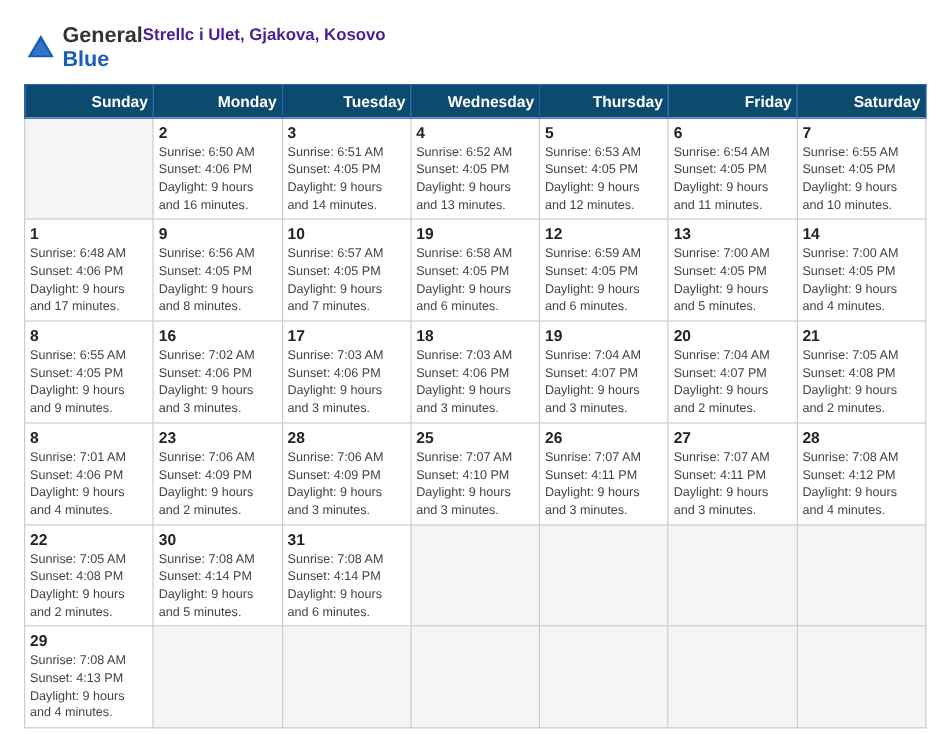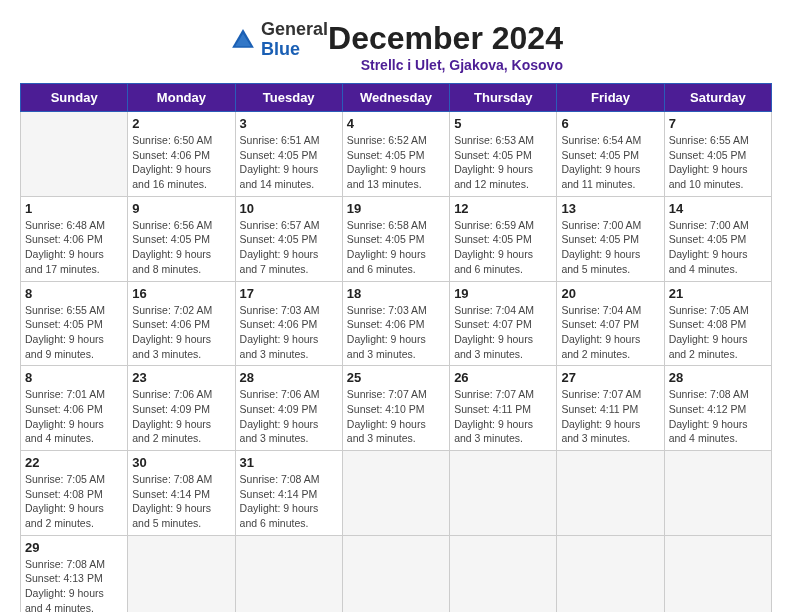--- a/index.html
+++ b/index.html
@@ -5,21 +5,21 @@
     * { box-sizing: border-box; margin: 0; padding: 0; }
     body {
       font-family: Arial, sans-serif;
       background: #fff;
       width: 792px;
       min-height: 612px;
       padding: 20px;
     }
     .header {
       display: flex;
-      justify-content: center;
+      justify-content: flex-start;
       align-items: flex-start;
       margin-bottom: 10px;
     }
     .logo {
       display: flex;
       align-items: center;
       gap: 4px;
     }
     .logo-text {
       font-size: 18px;
@@ -44,24 +44,24 @@
       font-size: 14px;
       font-weight: bold;
       color: #4c1d95;
     }
     .calendar {
       width: 100%;
       border-collapse: collapse;
       font-size: 11px;
     }
     .calendar thead tr th {
-      background-color: #4c1d95;
+      background-color: #0c4a6e;
       color: #fff;
       padding: 6px 4px;
-      text-align: center;
+      text-align: right;
       font-size: 13px;
       border: 1px solid #2a5cb8;
     }
     .calendar tbody tr td {
       border: 1px solid #ccc;
       vertical-align: top;
       padding: 4px;
       width: calc(100% / 7);
       min-height: 80px;
       background: #fff;
@@ -90,21 +90,20 @@
     <svg class="logo-icon" viewBox="0 0 36 36">
       <polygon points="18,4 32,28 4,28" fill="#1a5fb4"></polygon>
       <polygon points="18,10 28,26 8,26" fill="#4a90d9" opacity="0.5"></polygon>
     </svg>
     <div class="logo-text">
       <span class="general">General</span><br>
       <span class="blue">Blue</span>
     </div>
   </div>
   <div class="title-block">
-    <h1>December 2024</h1>
     <h2>Strellc i Ulet, Gjakova, Kosovo</h2>
   </div>
 </div>
 
 <table class="calendar">
   <thead>
     <tr>
       <th>Sunday</th>
       <th>Monday</th>
       <th>Tuesday</th>

